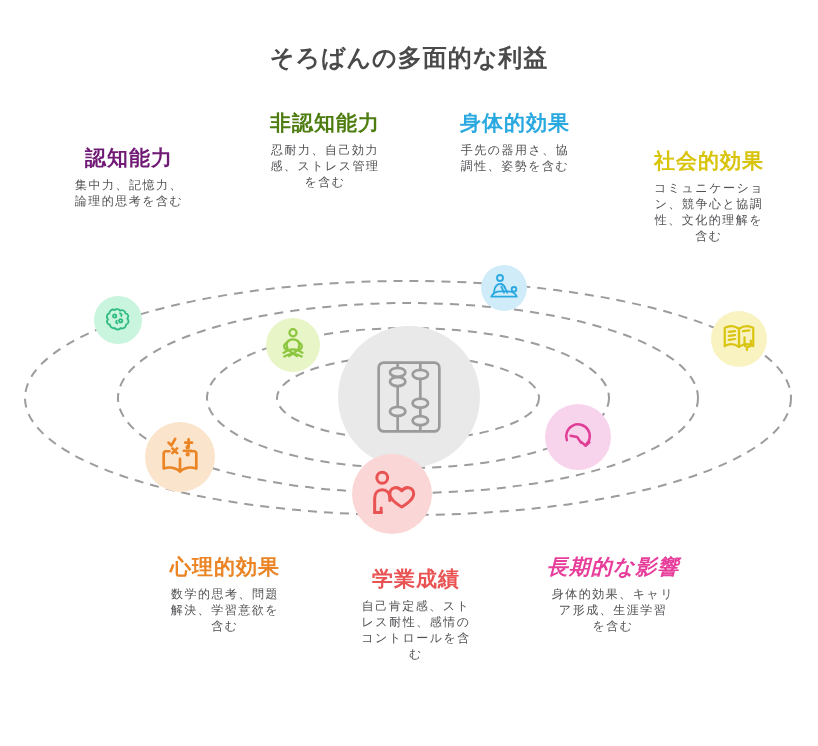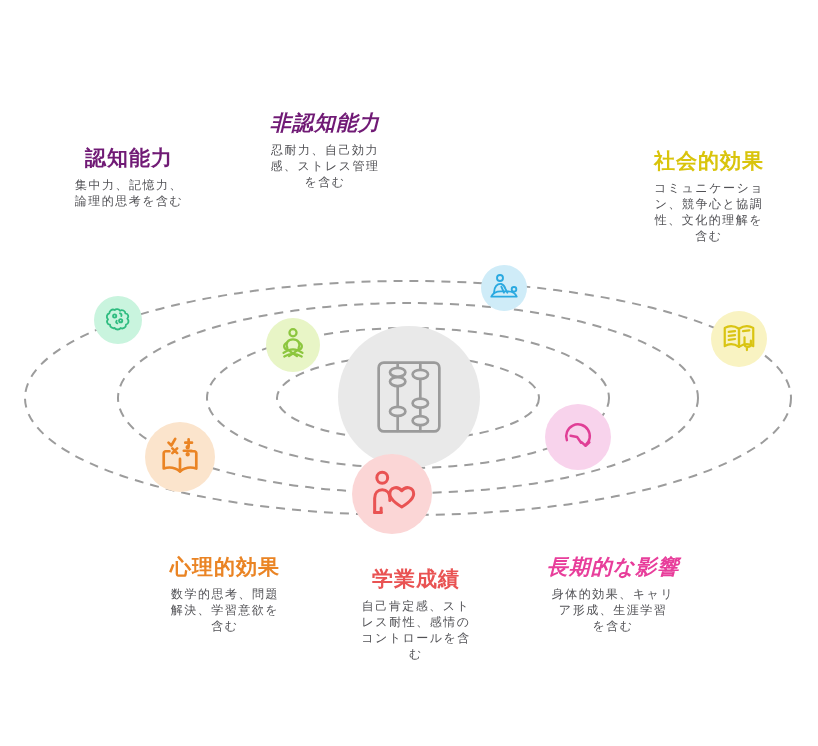--- a/index.html
+++ b/index.html
@@ -12,21 +12,21 @@
     font-size:24px;font-weight:bold;letter-spacing:1px;color:#4a4a4a;
   }
   .orbits{position:absolute;left:0;top:0;}
   .label-block{position:absolute;width:182px;text-align:center;}
   .cat-heading{font-size:21px;font-weight:bold;letter-spacing:1px;line-height:1.25;margin-bottom:7px;}
   .cat-desc{
     font-size:12px;letter-spacing:1.5px;line-height:1.33;color:#525256;
     white-space:pre-line;
   }
   .c-cognitive{color:#701a75;}
-  .c-noncognitive{color:#701a75;font-style:italic;}
+  .c-noncognitive{color:#4d7c0f;}
   .c-physical{color:#2aa9e0;}
   .c-social{color:#d9c40c;}
   .c-educational{color:#ea8424;}
   .c-psychological{color:#e95353;}
   .c-longterm{color:#e83e9b;font-style:italic;}
   .badge{
     position:absolute;border-radius:50%;
     display:flex;align-items:center;justify-content:center;
   }
   .b-cognitive{background:#c9f4de;}
@@ -37,20 +37,21 @@
   .b-psychological{background:#fbd6d6;}
   .b-longterm{background:#f8d3ec;}
   .b-center{background:#e9e9e9;}
   .icon-svg{display:block;}
 </style>
 </head>
 <body>
 
 <div class="stage">
 
+  <div class="page-title">そろばんの多面的な利益</div>
 
   <svg class="orbits" width="818" height="746" viewBox="0 0 818 746">
     <g fill="none" stroke="#9c9c9c" stroke-width="2" stroke-dasharray="9 7">
       <ellipse cx="408" cy="398" rx="131" ry="42"></ellipse>
       <ellipse cx="408" cy="398" rx="201" ry="70"></ellipse>
       <ellipse cx="408" cy="398" rx="290" ry="95"></ellipse>
       <ellipse cx="408" cy="398" rx="383" ry="117"></ellipse>
     </g>
   </svg>
 
@@ -154,20 +155,25 @@
 論理的思考を含む</div>
   </div>
 
   <div class="label-block" style="left:234px;top:110px">
     <div class="cat-heading c-noncognitive">非認知能力</div>
     <div class="cat-desc">忍耐力、自己効力
 感、ストレス管理
 を含む</div>
   </div>
 
+  <div class="label-block" style="left:424px;top:110px">
+    <div class="cat-heading c-physical">身体的効果</div>
+    <div class="cat-desc">手先の器用さ、協
+調性、姿勢を含む</div>
+  </div>
 
   <div class="label-block" style="left:618px;top:148px">
     <div class="cat-heading c-social">社会的効果</div>
     <div class="cat-desc">コミュニケーショ
 ン、競争心と協調
 性、文化的理解を
 含む</div>
   </div>
 
   <div class="label-block" style="left:134px;top:554px">

